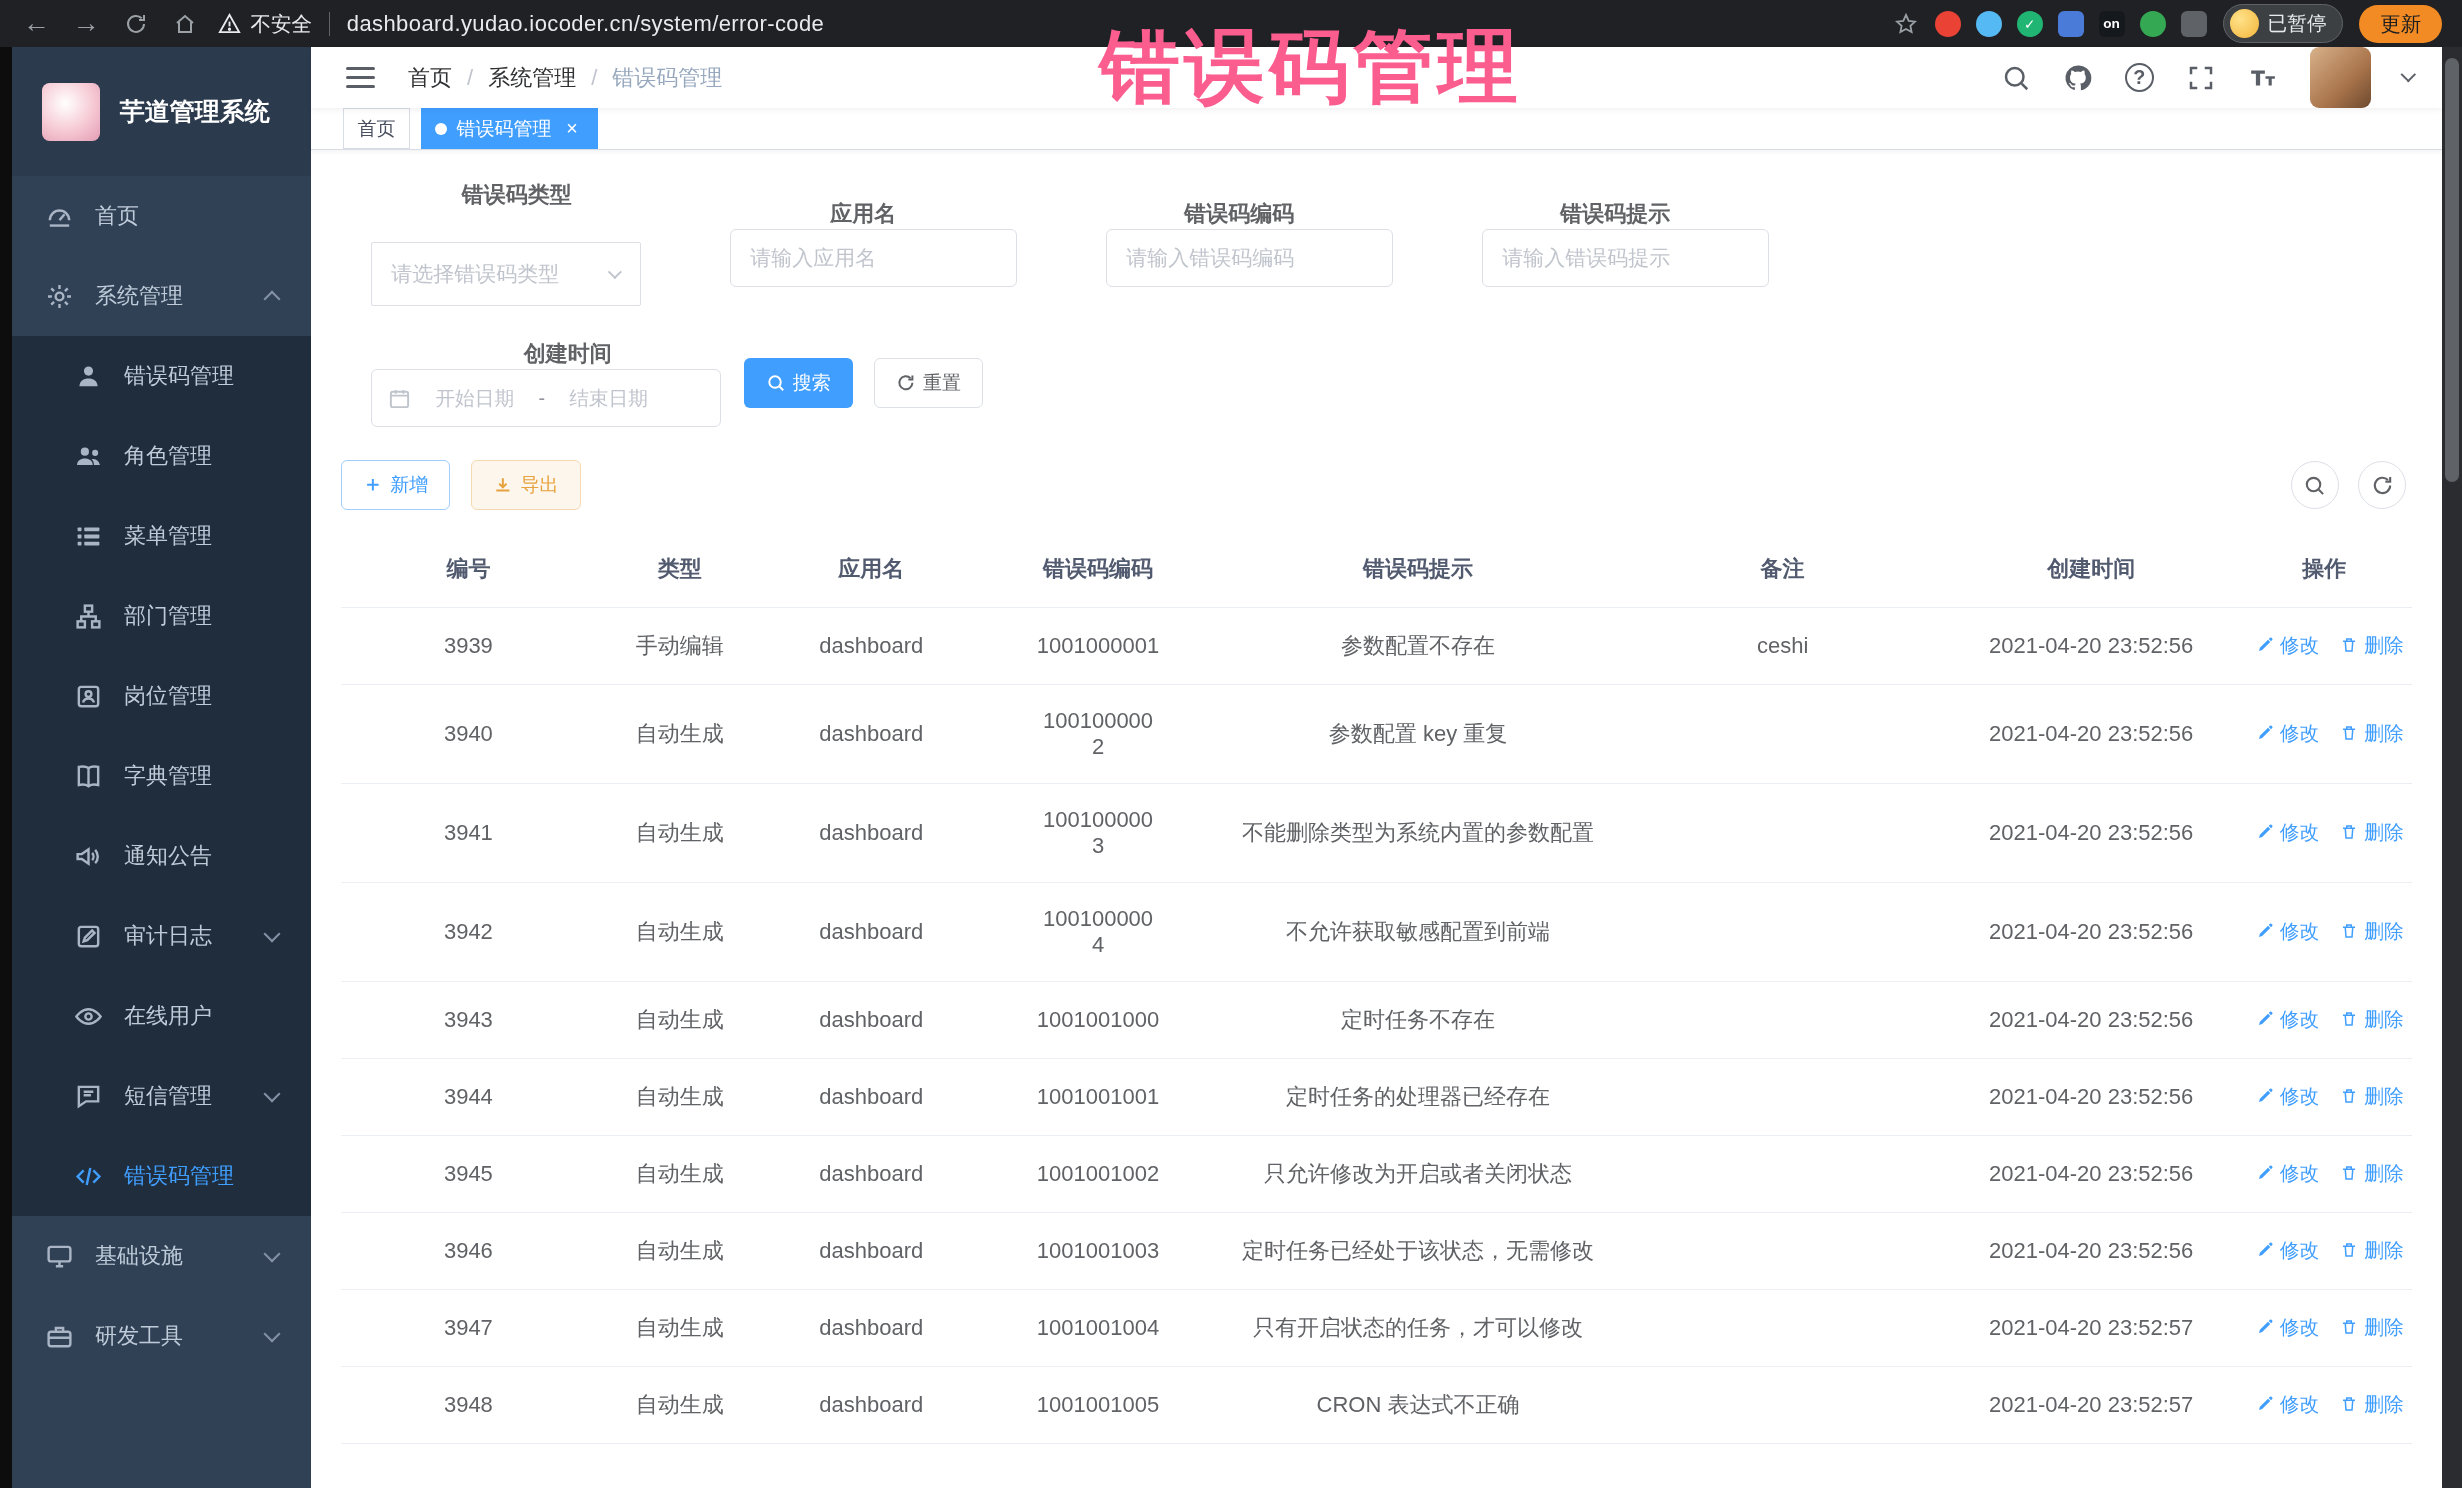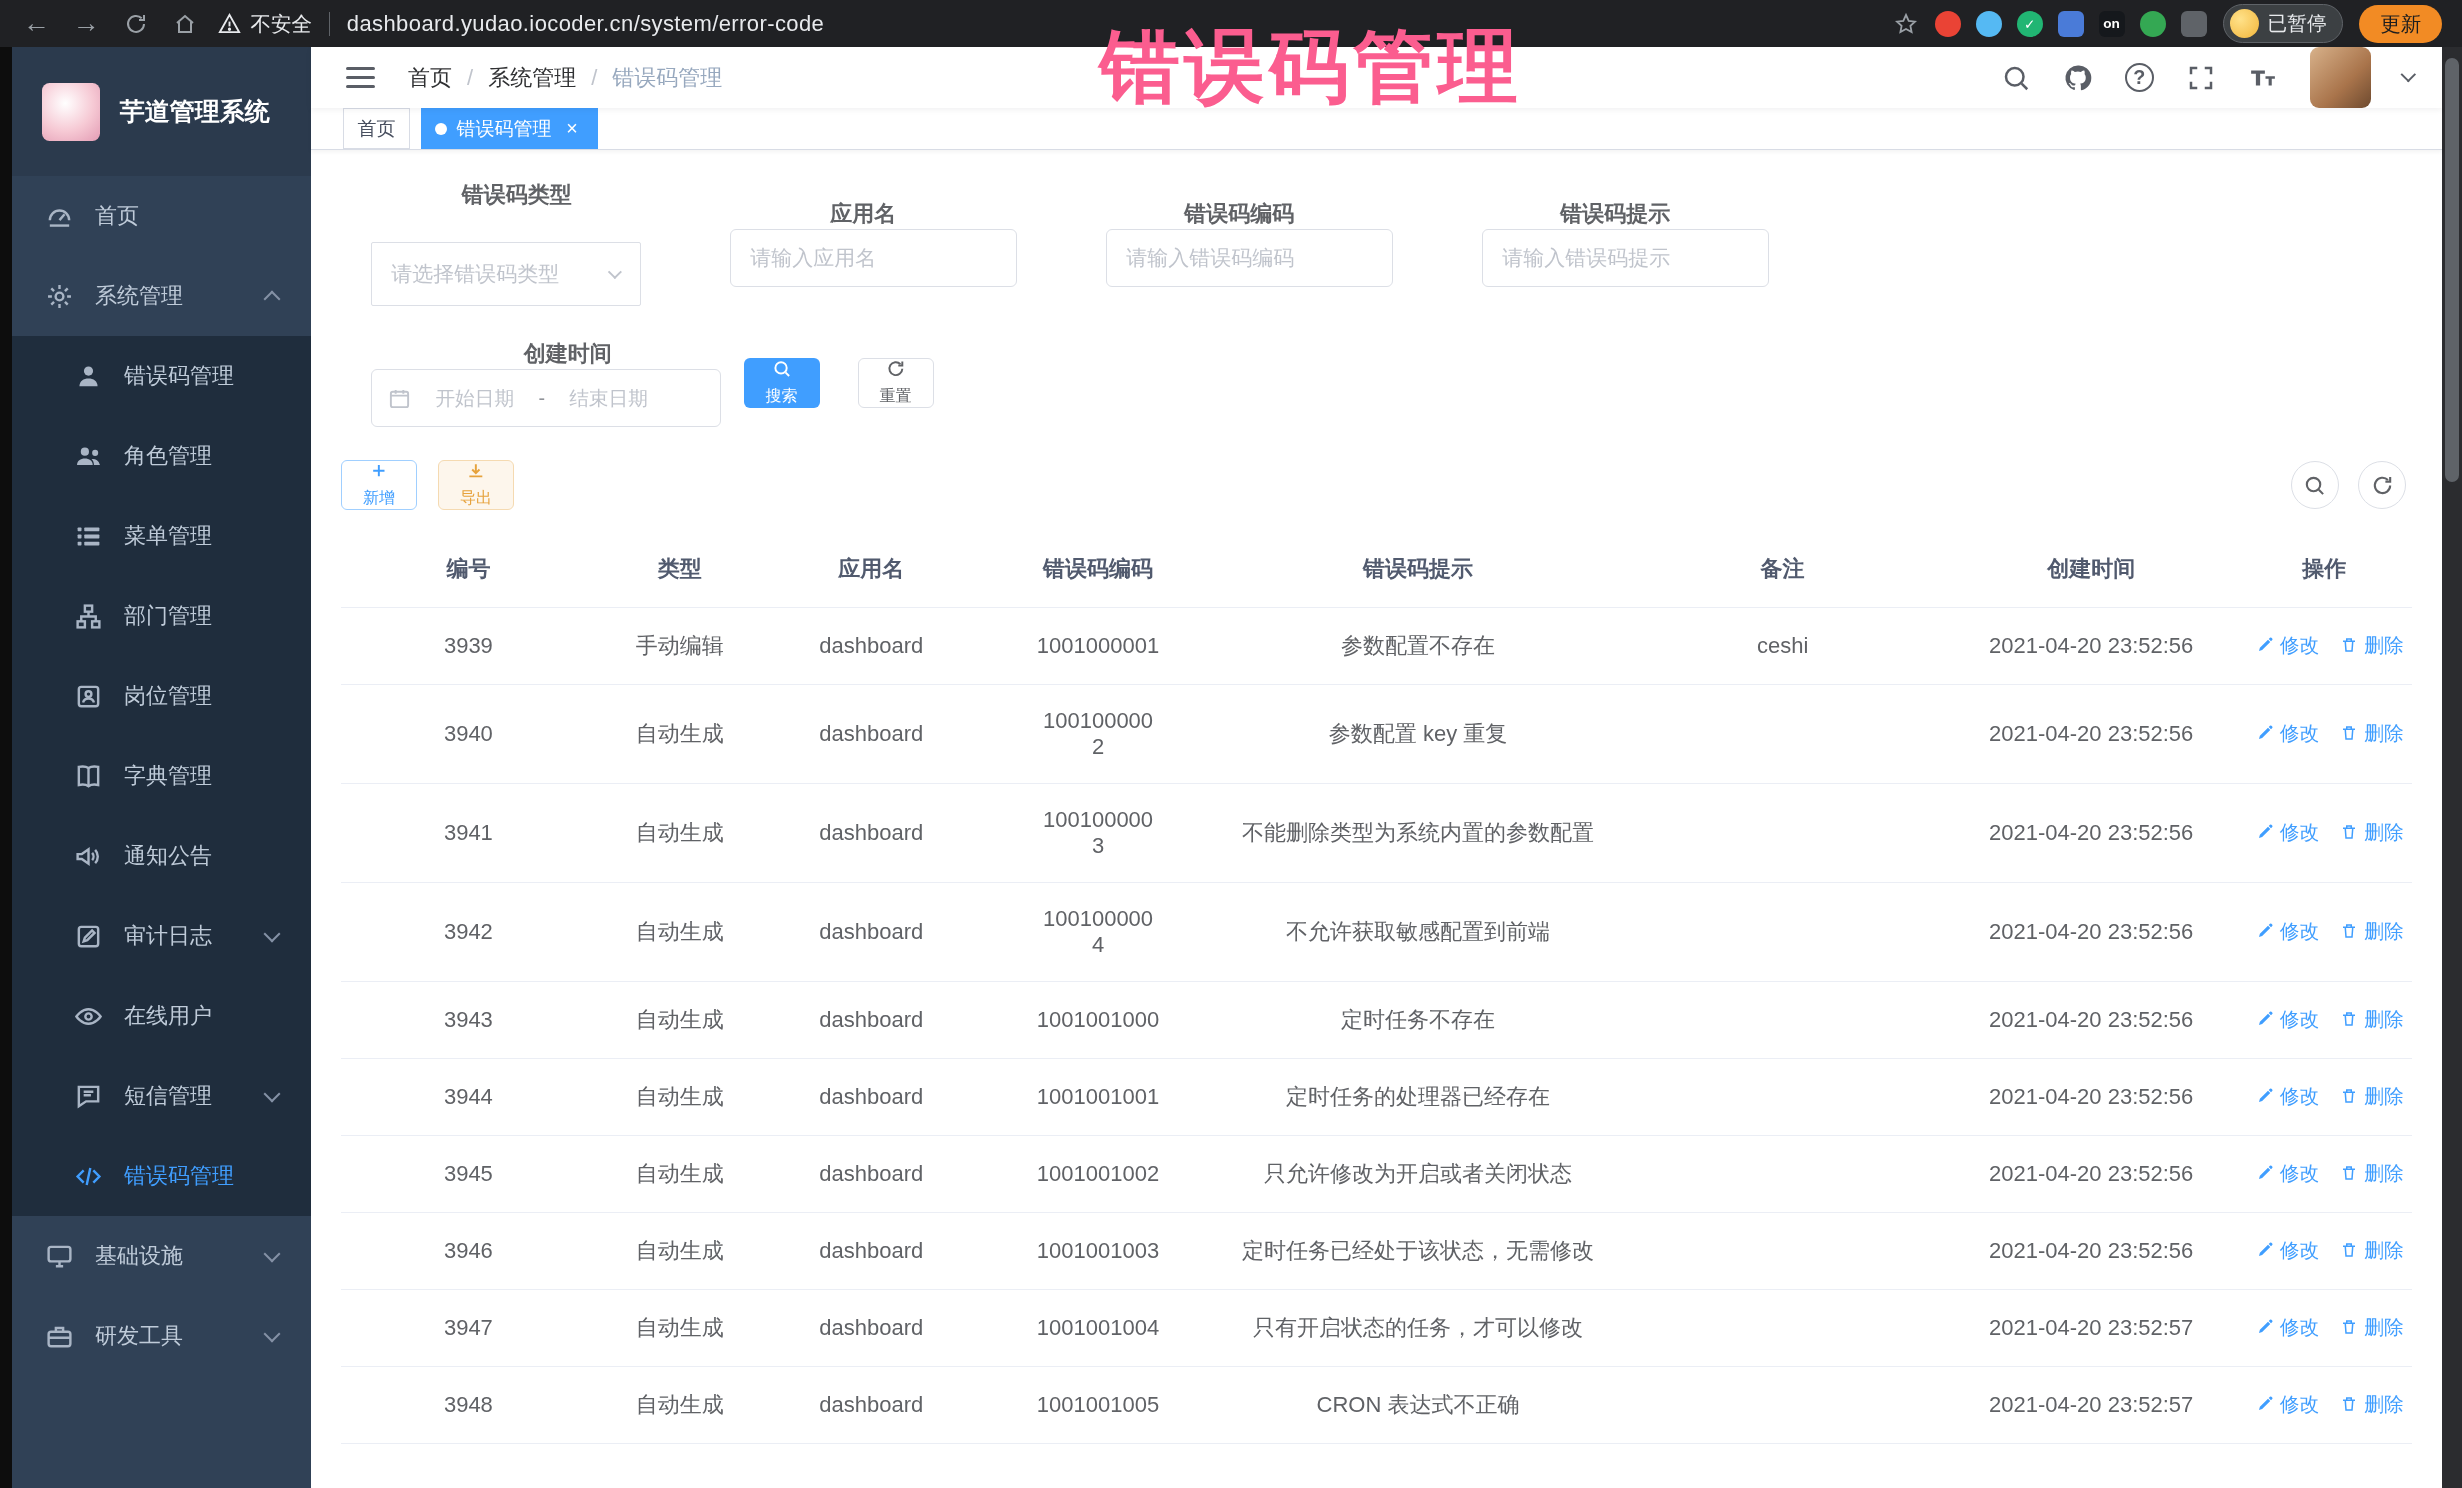--- a/index.html
+++ b/index.html
@@ -114,24 +114,24 @@
     padding:0 19.7px; font-size:21px; color:#606266; outline:none; background:#fff; }
   .f-input::placeholder { color:#c0c4cc; }
   .date-range { width:350px; height:58px; border:0.8px solid #dcdfe6; border-radius:6px;
     display:flex; align-items:center; gap:10.6px; padding:0 16.7px; background:#fff; }
   .date-range svg { width:23px; height:23px; color:#c0c4cc; flex-shrink:0; }
   .date-input { border:none; outline:none; width:106px; font-size:19.7px; color:#606266; text-align:center; }
   .date-input::placeholder { color:#c0c4cc; }
   .range-sep { color:#909399; font-size:19.7px; }
 
   .btn { display:inline-flex; align-items:center; gap:7.6px; height:50px; padding:0 21px;
-    border-radius:6px; font-size:16px; cursor:pointer; border:0.8px solid transparent; white-space:nowrap;flex-direction:column; }
+    border-radius:6px; font-size:19px; cursor:pointer; border:0.8px solid transparent; white-space:nowrap; }
   .btn svg { width:19.7px; height:19.7px; }
   .btn-primary { background:#409eff; color:#fff; margin-left:23px; }
-  .btn-plain { background:#fff; border-color:#dcdfe6; color:#606266; margin-left:38px; }
+  .btn-plain { background:#fff; border-color:#dcdfe6; color:#606266; margin-left:21px; }
   .btn-add { background:#fff; border-color:#a0cfff; color:#409eff; }
   .btn-export { background:#fdf6ec; border-color:#f5dab1; color:#e6a23c; margin-left:21px; }
 
   .toolbar-row { display:flex; align-items:center; margin:4.5px 0 21px 0; }
   .toolbar-right { margin-left:auto; display:flex; align-items:center; gap:19.7px; padding-right:6px; }
   .circle-btn { width:48px; height:48px; border-radius:50%; border:0.8px solid #dcdfe6;
     background:#fff; display:flex; align-items:center; justify-content:center;
     color:#606266; cursor:pointer; }
   .circle-btn svg { width:23px; height:23px; }
 

